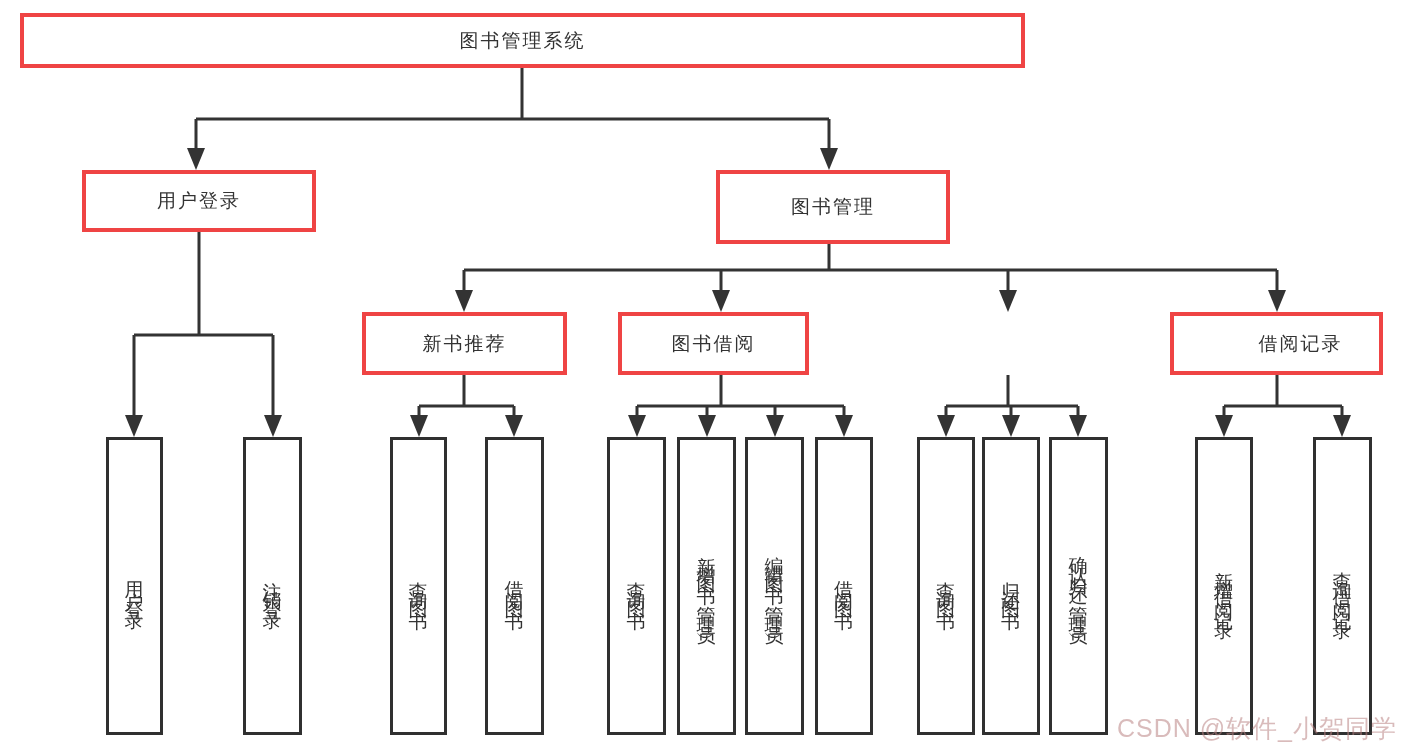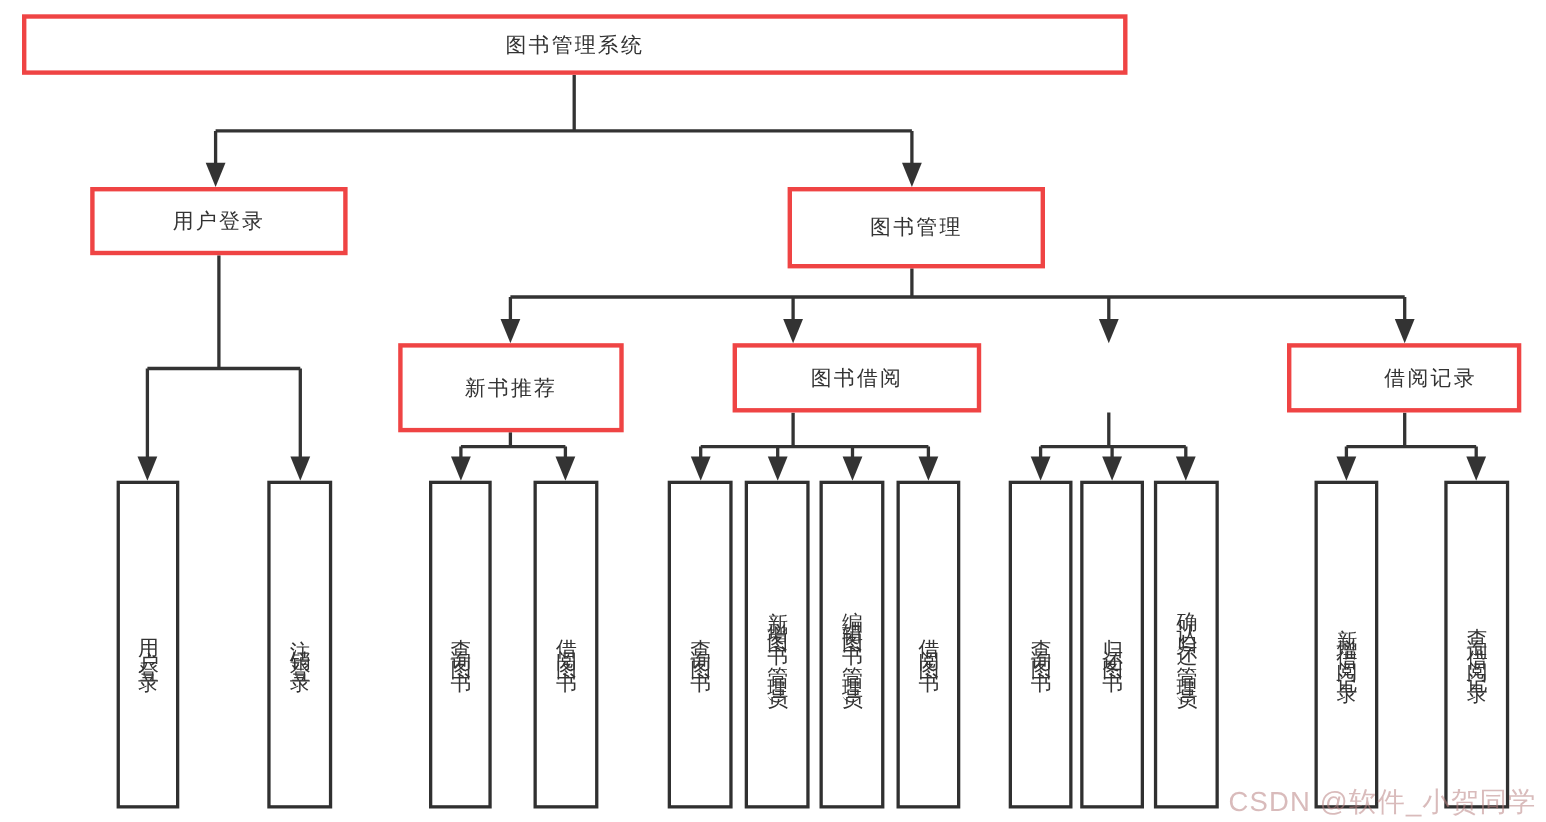--- a/index.html
+++ b/index.html
@@ -48,22 +48,22 @@
     letter-spacing: 10px;
     line-height: 1;
     white-space: nowrap;
   }
   
   .n-root   { left: 20px;  top: 13px;  width: 1005px; height: 55px; }
   
   .n-login  { left: 82px;  top: 170px; width: 234px;  height: 62px; }
   .n-mgmt   { left: 688px; top: 170px; width: 234px;  height: 74px; margin-left: 28px; }
   
-  .n-rec    { left: 362px;  top: 312px; width: 205px; height: 81px; text-align: right; }
-  .n-borrow { left: 618px;  top: 312px; width: 226px; height: 63px; margin-left: 48px; }
+  .n-rec    { left: 362px;  top: 312px; width: 205px; height: 63px; text-align: right; }
+  .n-borrow { left: 618px;  top: 312px; width: 191px; height: 63px; }
   .n-cur    { left: 902px;  top: 312px; width: 211px; height: 63px; }
   .n-rec2   { left: 1170px; top: 312px; width: 213px; height: 63px; padding-left: 48px; }
   
   .n-l1 { left: 106px;  width: 57px; }
   .n-l2 { left: 243px;  width: 59px; }
   .n-l3 { left: 390px;  width: 57px; }
   .n-l4 { left: 485px;  width: 59px; }
   .n-l5 { left: 607px;  width: 59px; }
   .n-l6 { left: 677px;  width: 59px; }
   .n-l7 { left: 745px;  width: 59px; }

